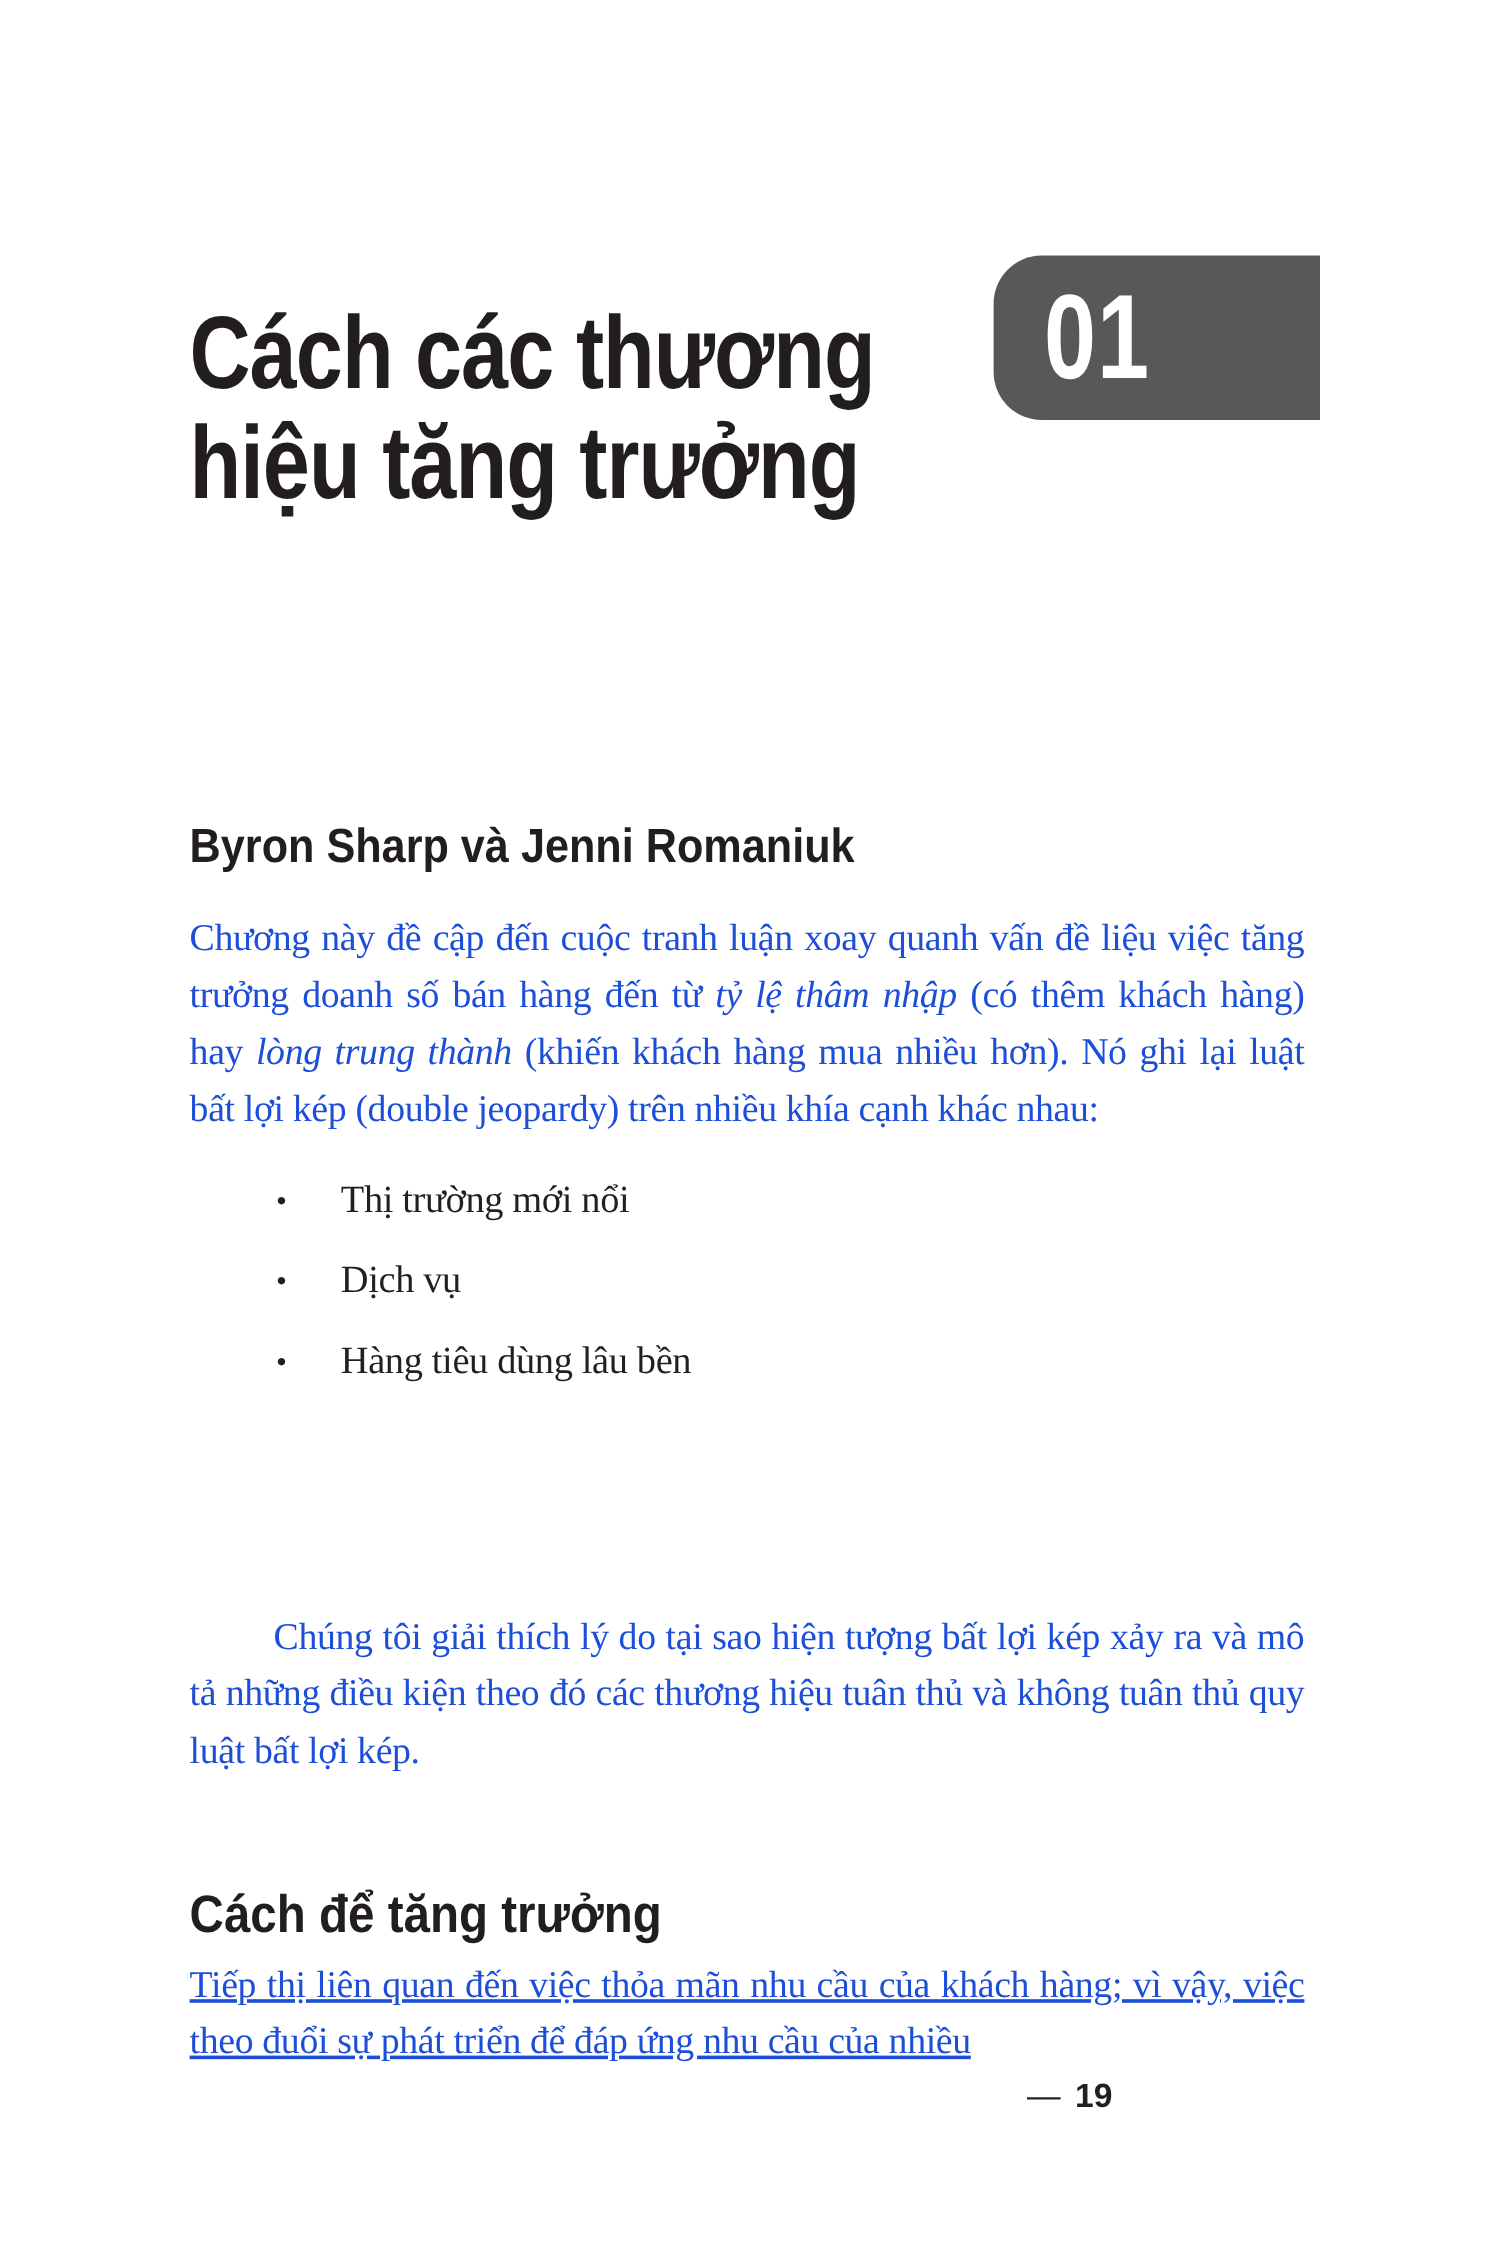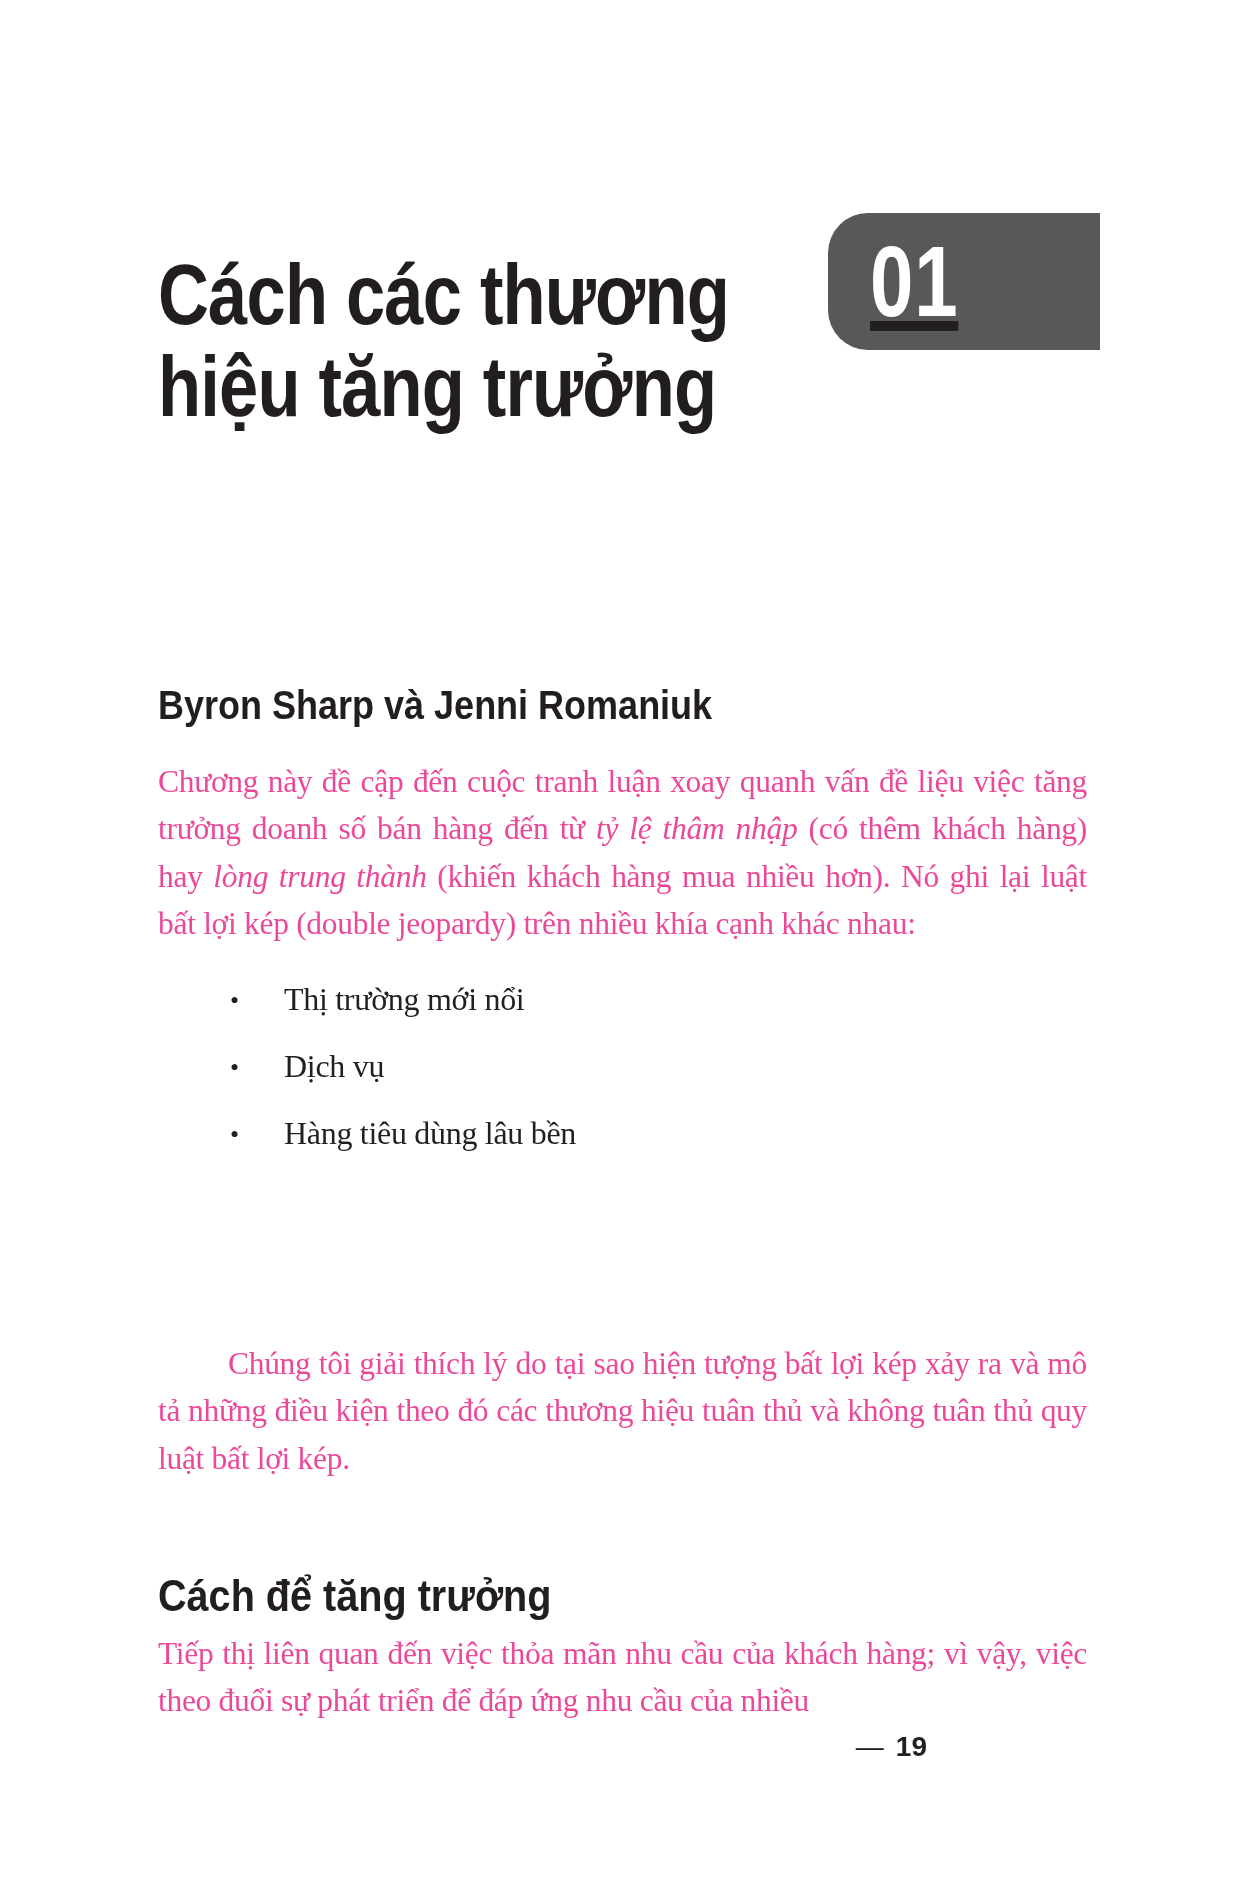--- a/index.html
+++ b/index.html
@@ -33,21 +33,20 @@
   .chapter-box {
     position: absolute;
     top: 213px;
     right: 0;
     width: 272px;
     height: 137px;
     background: #58585a;
     border-radius: 40px 0 0 40px;
     display: flex;
     align-items: center;
-    text-decoration: underline;
   }
   .chapter-box .num {
     font-family: "Liberation Sans", sans-serif;
     font-weight: bold;
     font-size: 100px;
     color: #ffffff;
     margin-left: 42px;
     transform: scaleX(0.78);
     transform-origin: left center;
     letter-spacing: 1px;
@@ -69,27 +68,27 @@
 
   
   .body-text {
     position: absolute;
     left: 158px;
     width: 929px;
     font-size: 31.5px;
     line-height: 47.5px;
     letter-spacing: -0.3px;
     text-align: justify;
-    color: #ec4899;
+    color: #1d4ed8;
   }
   .it { font-style: italic; }
 
   .para-1 { top: 726px; }
   .para-2 { top: 1308px; text-indent: 70px; }
-  .para-3 { top: 1598px; }
+  .para-3 { top: 1598px; text-decoration: underline; }
 
   
   .jeopardy-list {
     position: absolute;
     left: 158px;
     top: 976px;
     width: 929px;
     margin: 0;
     padding: 0;
     list-style: none;

